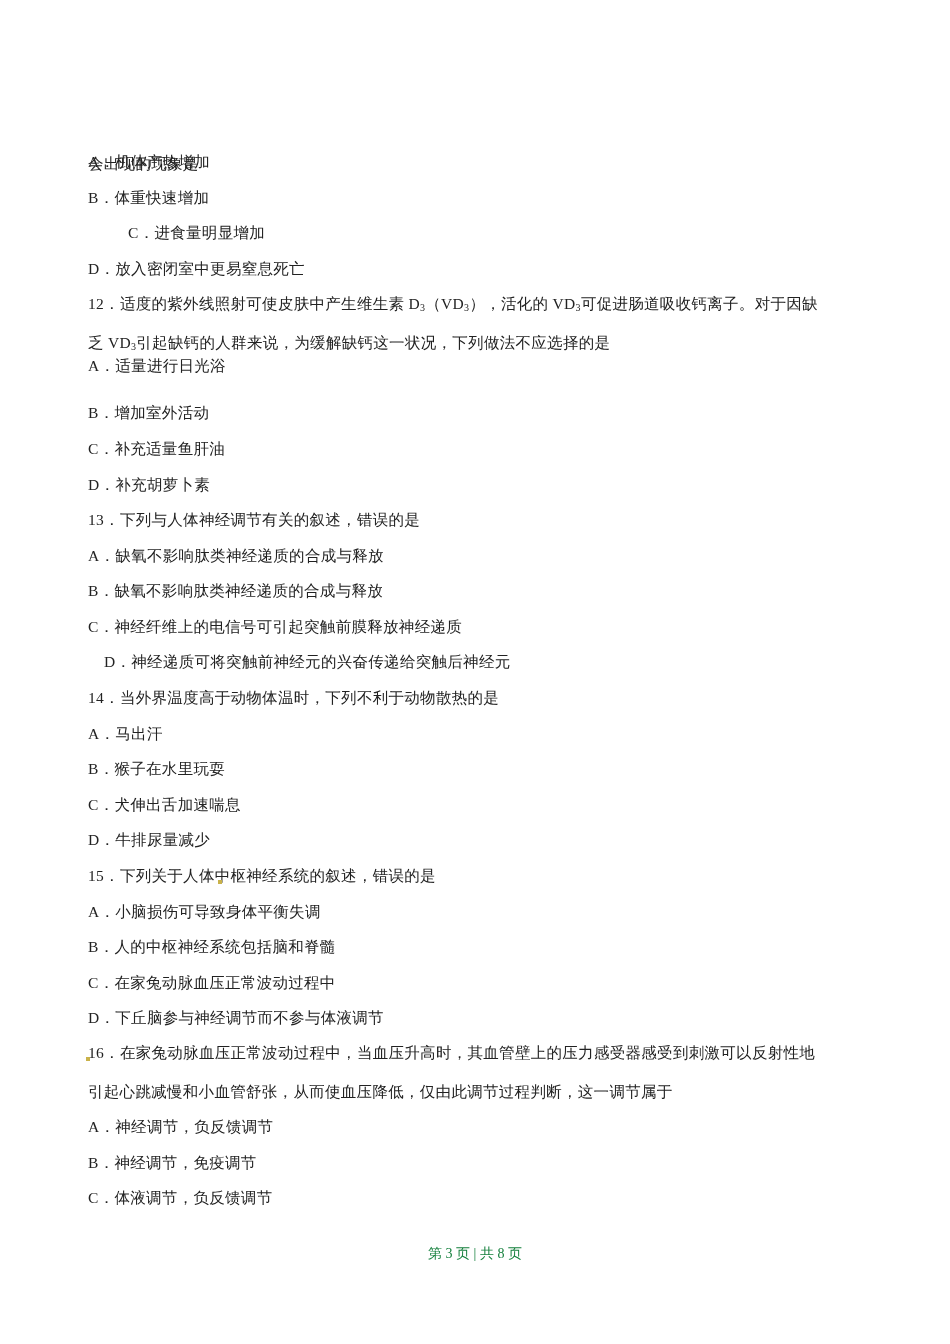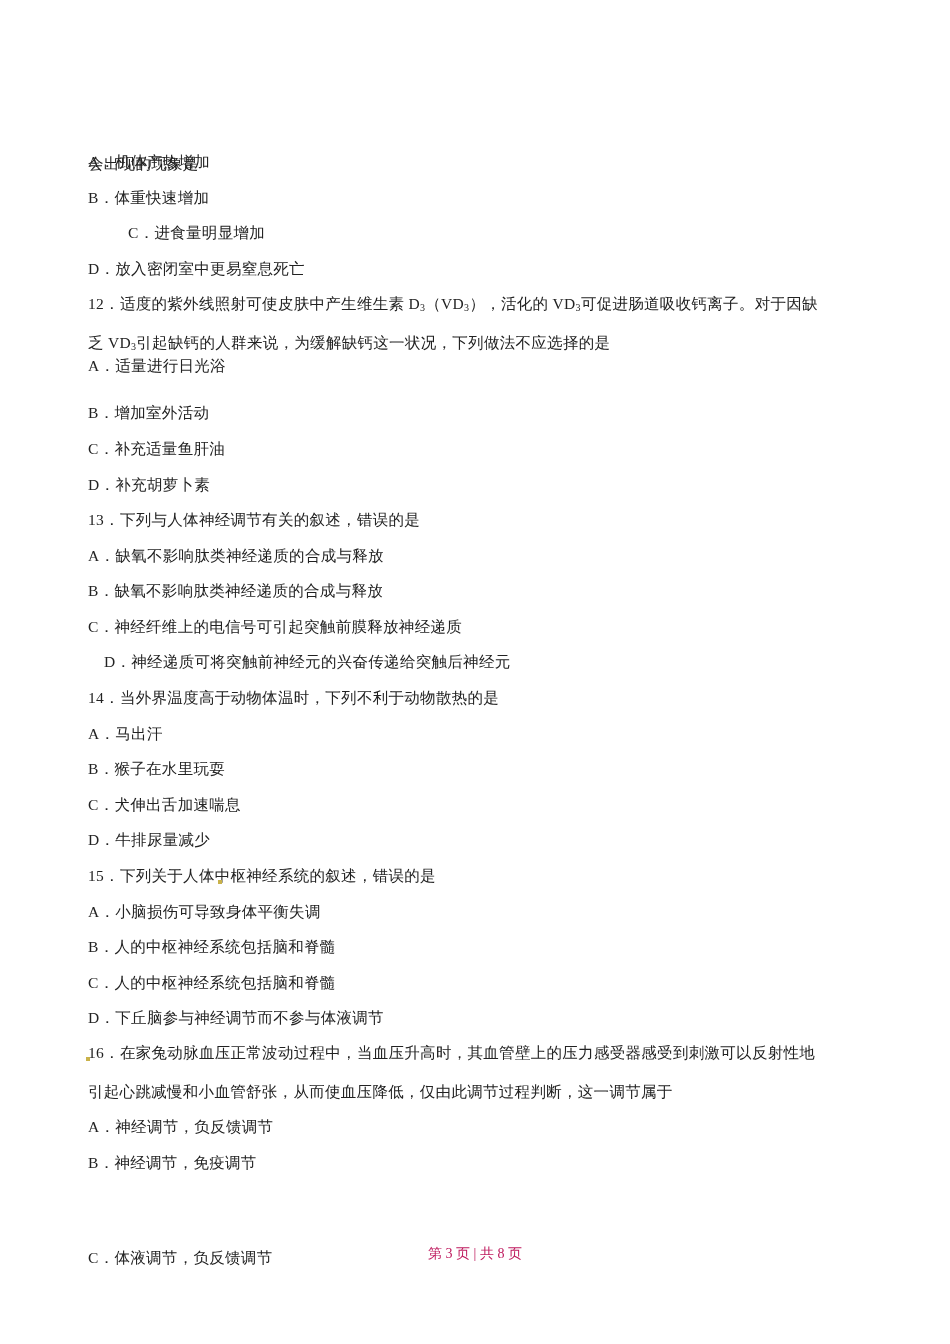--- a/index.html
+++ b/index.html
@@ -11,21 +11,21 @@
     .page { position: absolute; left: 0; top: 0; width: 950px; height: 1344px; }
     .line {
       position: absolute; left: 88px; font-size: 15.5px; line-height: 20px;
       white-space: nowrap; letter-spacing: 0.3px;
     }
     .mark {
       position: absolute; width: 4px; height: 4px; background: #c9b24a;
     }
     .footer {
       position: absolute; top: 1245px; left: 0; width: 950px; text-align: center;
-      font-size: 14px; color: #be185d;
+      font-size: 14px; color: #15803d;
     }
     sub { font-size: 10px; vertical-align: -2px; line-height: 0; }
   </style>
 </head>
 <body>
 
 <div class="page">
   <div id="lines">
       <div class="line" style="top: 130px; margin-top: 24px;">会出现的现象是</div>
       <div class="line" style="top: 152px;">A．机体产热增加</div>
@@ -44,24 +44,24 @@
       <div class="line" style="top: 617px;">C．神经纤维上的电信号可引起突触前膜释放神经递质</div>
       <div class="line" style="top: 652px; margin-left: 16px;">D．神经递质可将突触前神经元的兴奋传递给突触后神经元</div>
       <div class="line" style="top: 688px;">14．当外界温度高于动物体温时，下列不利于动物散热的是</div>
       <div class="line" style="top: 724px;">A．马出汗</div>
       <div class="line" style="top: 759px;">B．猴子在水里玩耍</div>
       <div class="line" style="top: 795px;">C．犬伸出舌加速喘息</div>
       <div class="line" style="top: 830px;">D．牛排尿量减少</div>
       <div class="line" style="top: 866px;">15．下列关于人体中枢神经系统的叙述，错误的是</div>
       <div class="line" style="top: 902px;">A．小脑损伤可导致身体平衡失调</div>
       <div class="line" style="top: 937px;">B．人的中枢神经系统包括脑和脊髓</div>
-      <div class="line" style="top: 973px;">C．人的中枢神经系统包括脑和脊髓</div>
+      <div class="line" style="top: 973px;">C．在家兔动脉血压正常波动过程中</div>
       <div class="line" style="top: 1008px;">D．下丘脑参与神经调节而不参与体液调节</div>
       <div class="line" style="top: 1043px;">16．在家兔动脉血压正常波动过程中，当血压升高时，其血管壁上的压力感受器感受到刺激可以反射性地</div>
       <div class="line" style="top: 1082px;">引起心跳减慢和小血管舒张，从而使血压降低，仅由此调节过程判断，这一调节属于</div>
       <div class="line" style="top: 1117px;">A．神经调节，负反馈调节</div>
       <div class="line" style="top: 1153px;">B．神经调节，免疫调节</div>
-      <div class="line" style="top: 1248px;">C．体液调节，负反馈调节</div>
+      <div class="line" style="top: 1188px;">C．体液调节，负反馈调节</div>
     </div>
   <span class="mark" style="left:218px; top:880px;"></span>
   <span class="mark" style="left:86px; top:1057px;"></span>
   <div class="footer">第 3 页 | 共 8 页</div>
 </div>
 
 </body></html>

